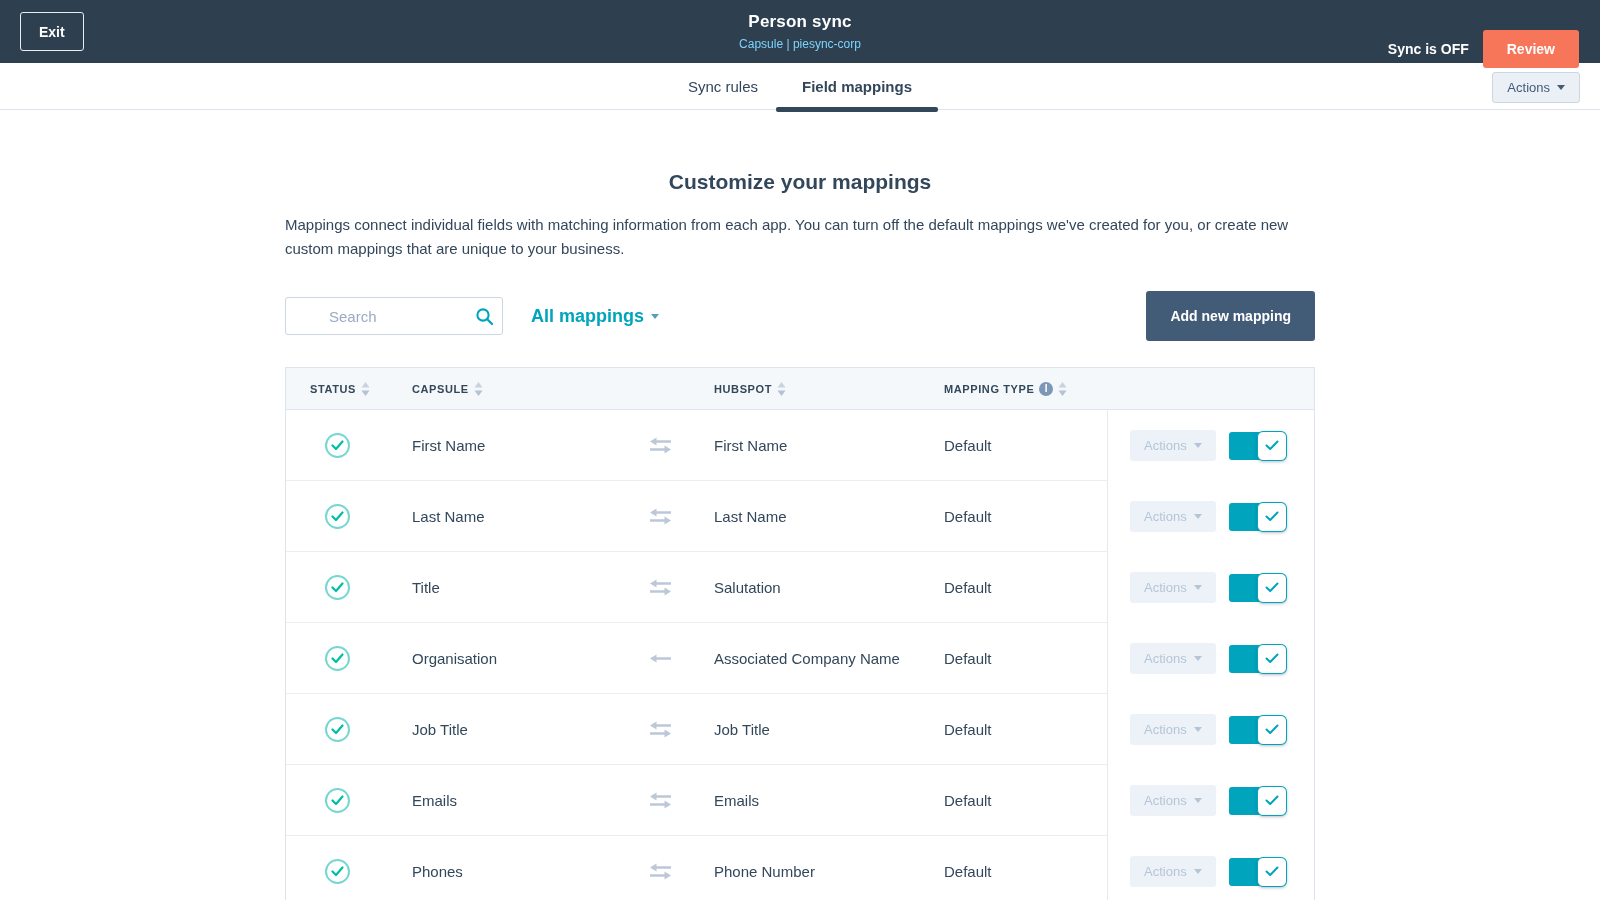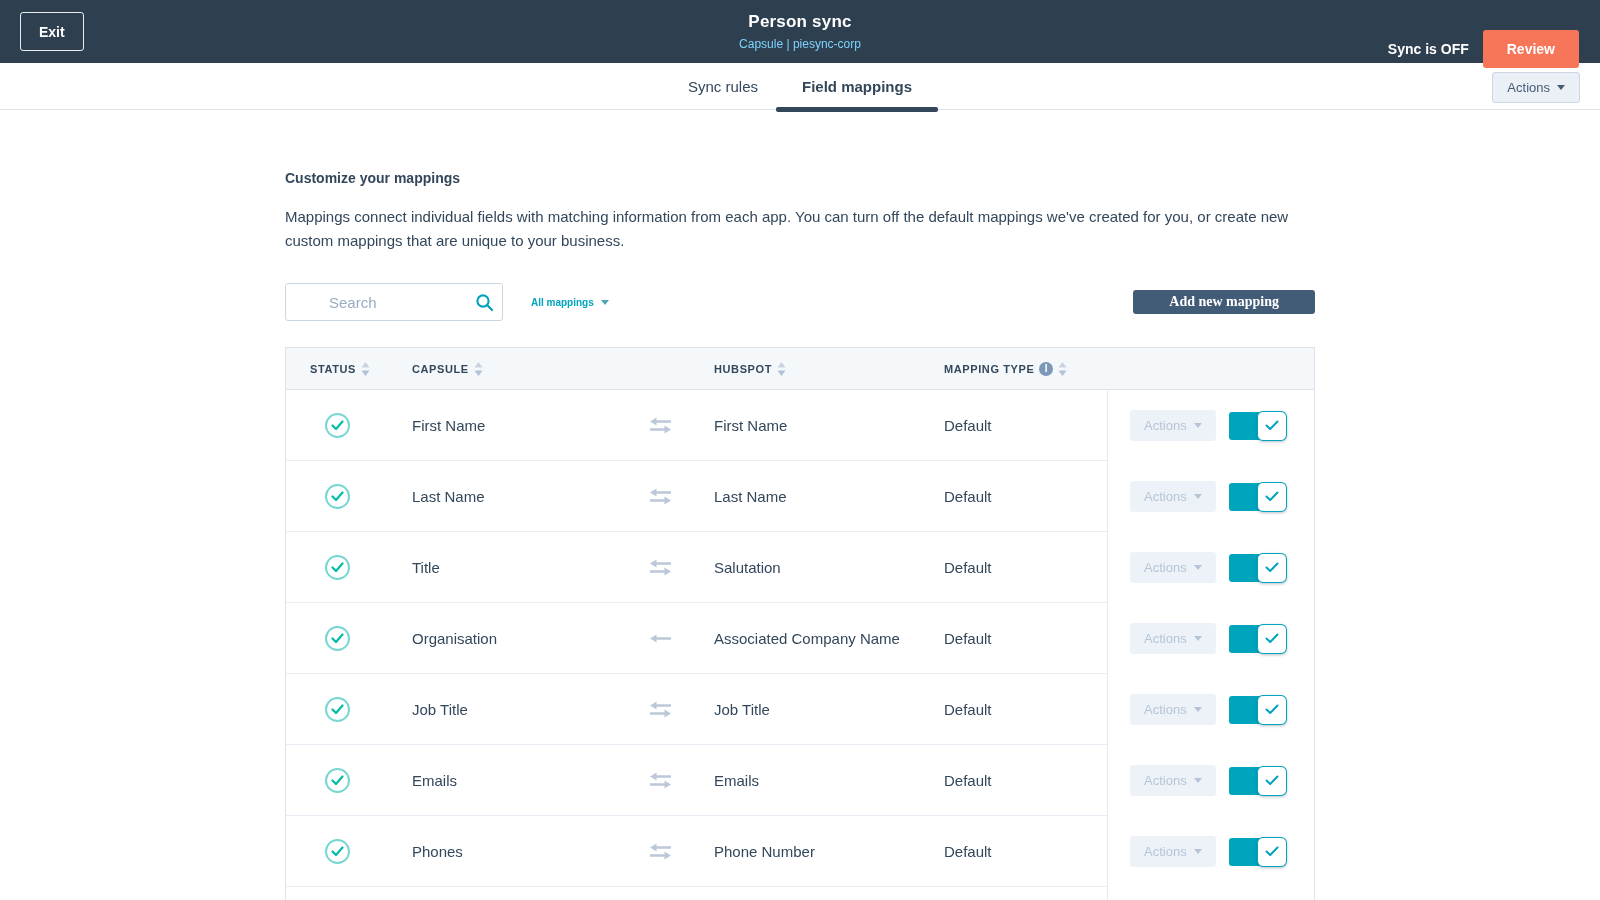--- a/index.html
+++ b/index.html
@@ -27,37 +27,37 @@
   .tab--active::after { content:""; position:absolute; left:-26px; right:-26px; bottom:-2px;
     height:5px; background:#33475b; border-radius:2px; }
   .tabbar-actions { position:absolute; right:20px; top:9px; height:31px; padding:0 14px;
     background:#eaf0f6; border:1px solid #cbd6e2; border-radius:3px; color:#425b76;
     font-size:13px; font-family:inherit; display:flex; align-items:center; gap:7px; cursor:pointer; }
   .caret { width:0; height:0; border-left:4px solid transparent; border-right:4px solid transparent;
     border-top:5px solid #425b76; display:inline-block; }
 
   
   .content { width:1030px; margin:0 auto; }
-  .section-heading { margin-top:60px; font-size:14px; font-weight:700; }
+  .section-heading { margin-top:60px; font-size:21px; font-weight:700;text-align:center; }
   .section-desc { margin-top:19px; font-size:15px; line-height:24px; max-width:1010px; }
 
   .controls { margin-top:30px; display:flex; align-items:center; }
   .search-box { width:218px; height:38px; border:1px solid #cbd6e2; border-radius:3px;
     display:flex; align-items:center; background:#fff;padding-left:32px; }
   .search-box input { flex:1; border:none; outline:none; padding:0 4px 0 11px; font-size:15px;
     color:#33475b; font-family:inherit; min-width:0; }
   .search-box input::placeholder { color:#99acc2; }
   .search-btn { width:36px; height:36px; border:none; background:transparent; display:flex;
     align-items:center; justify-content:center; cursor:pointer; }
   .filter-link { margin-left:28px; display:flex; align-items:center; gap:7px;
-    color:#00a4bd; font-size:10px; font-weight:700; cursor:pointer; }
+    color:#00a4bd; font-size:18px; font-weight:700; cursor:pointer; }
   .filter-link .caret { border-top-color:#51a2b4; }
   .controls-spacer { flex:1; }
-  .add-btn { height:24px; padding:0 36px; background:#425b76; border:none; border-radius:3px;
-    color:#fff; font-size:14px; font-weight:600; cursor:pointer; font-family:Liberation Serif, serif; }
+  .add-btn { height:50px; padding:0 24px; background:#425b76; border:none; border-radius:3px;
+    color:#fff; font-size:14px; font-weight:600; cursor:pointer; font-family:Liberation Sans, sans-serif; }
 
   
   .mapping-table { margin-top:26px; border:1px solid #dfe3eb; }
   .thead { height:42px; background:#f5f8fa; border-bottom:1px solid #dfe3eb;
     display:flex; align-items:center; }
   .th { display:flex; align-items:center; gap:5px; font-size:11px; font-weight:600;
     letter-spacing:.6px; color:#33475b; text-transform:uppercase; }
   .th-status { width:126px; padding-left:24px; }
   .th-capsule { width:236px; }
   .th-arrow { width:66px; }

